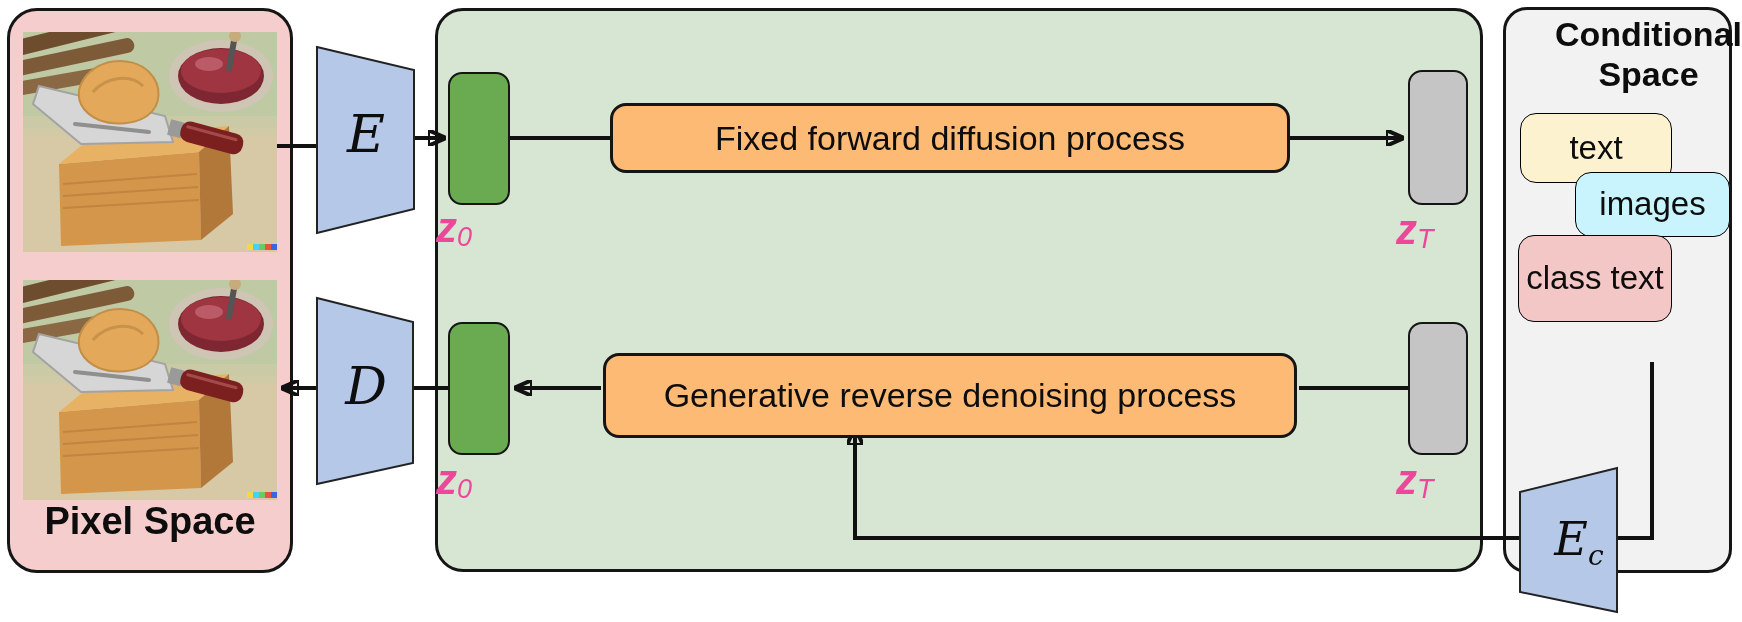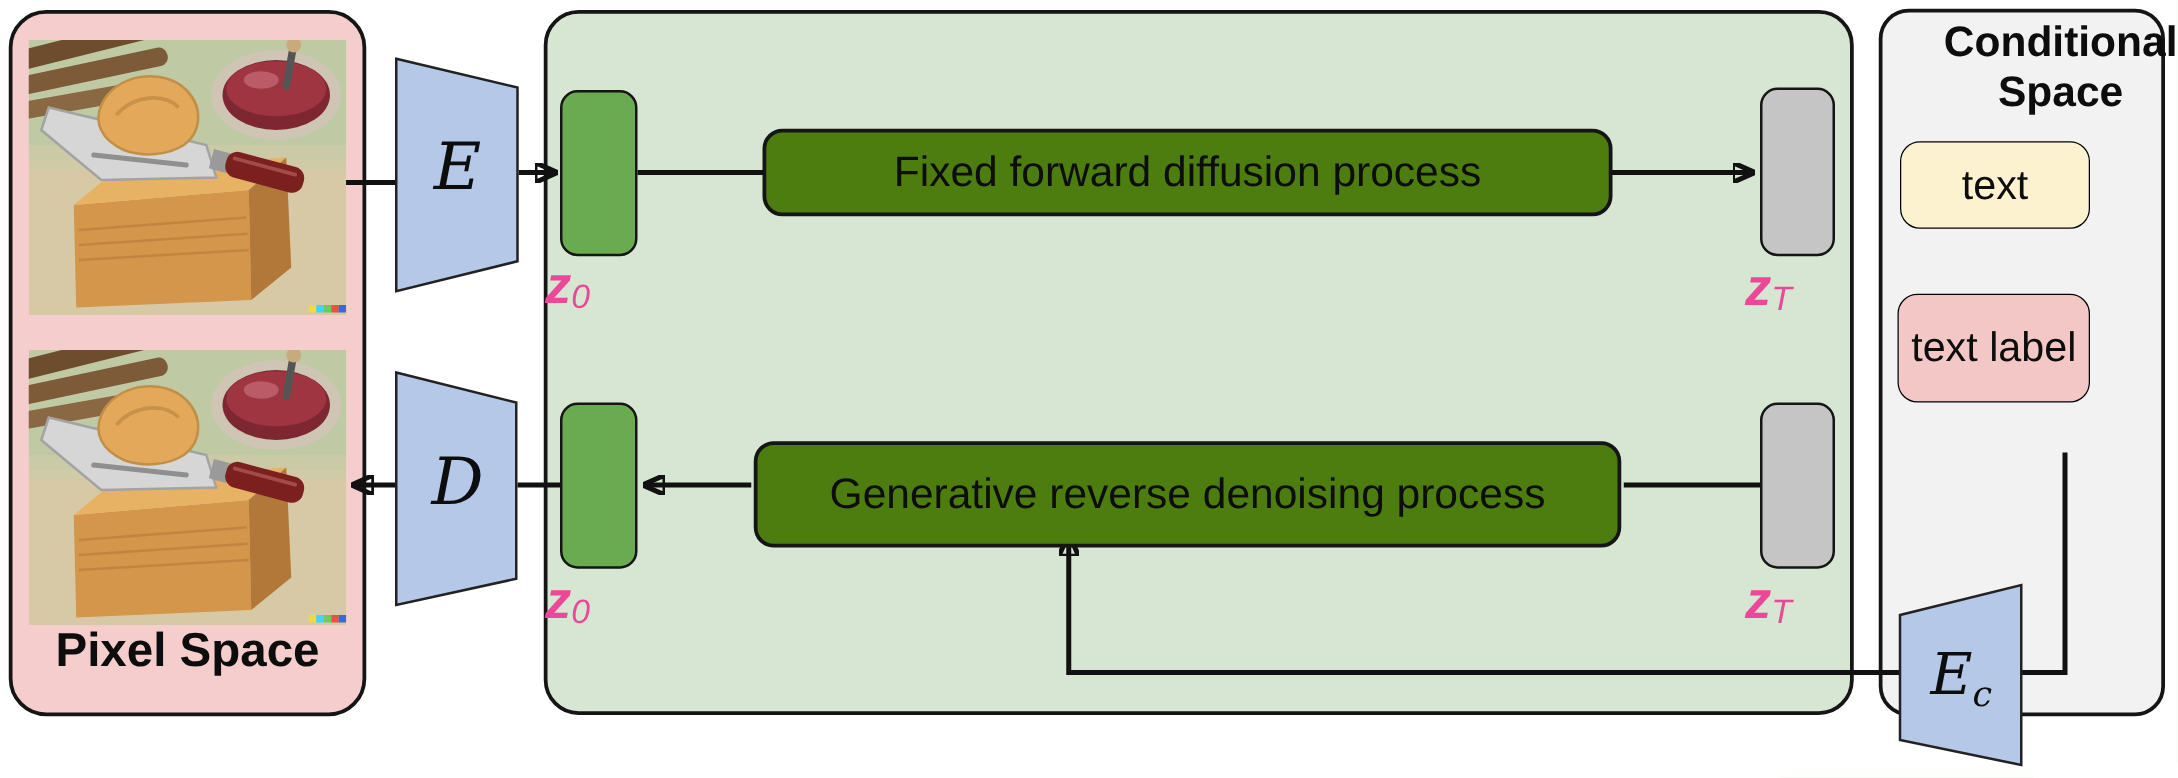--- a/index.html
+++ b/index.html
@@ -20,21 +20,21 @@
   .cond-title{left:1503px;top:14px;width:229px;font-size:34px;line-height:1.18;margin-left:31px;}
   .cond-title span{display:block;}
 
   
   .photo{position:absolute;left:23px;width:254px;height:220px;z-index:10;}
   .photo1{top:32px;} .photo2{top:280px;}
 
   
   .proc-box{
     position:absolute;box-sizing:border-box;border:3px solid #151515;border-radius:16px;
-    background:#4d7c0f;display:flex;align-items:center;justify-content:center;
+    background:#fdba74;display:flex;align-items:center;justify-content:center;
     font-size:34px;z-index:10;white-space:nowrap;color:#0d0d0d;
   }
   .fwd-box{left:610px;top:103px;width:680px;height:70px;}
   .rev-box{left:603px;top:353px;width:694px;height:85px;}
 
   .zrect{position:absolute;box-sizing:border-box;border:2.5px solid #151515;border-radius:14px;z-index:10;}
   .z-green{background:#6aaa50;}
   .z-gray{background:#c5c5c6;}
   .z0t{left:448px;top:72px;width:62px;height:133px;}
   .zTt{left:1408px;top:70px;width:60px;height:135px;}
@@ -198,21 +198,21 @@
   <div class="trap-label enc-label" style="left:316px;top:104px;width:100px;">E</div>
 
   <svg class="trap" style="left:316px;top:297px;" width="100" height="190">
     <polygon points="1,1 97,25 97,166 1,187"></polygon>
   </svg>
   <div class="trap-label dec-label" style="left:316px;top:356px;width:100px;">D</div>
 
   <svg class="trap" style="left:1519px;top:467px;" width="100" height="148">
     <polygon points="1,25 98,1 98,145 1,125"></polygon>
   </svg>
-  <div class="trap-label ec-label" style="left:1519px;top:512px;width:100px;">
+  <div class="trap-label ec-label" style="left:1519px;top:512px;width:100px;padding-left:10px;">
     <span>E</span><sub>c</sub>
   </div>
 
   <div class="proc-box fwd-box">Fixed forward diffusion process</div>
   <div class="proc-box rev-box">Generative reverse denoising process</div>
 
   <div class="zrect z-green z0t"></div>
   <div class="zrect z-gray  zTt"></div>
   <div class="zrect z-green z0b"></div>
   <div class="zrect z-gray  zTb"></div>
@@ -224,15 +224,16 @@
     <span class="zbase">z</span><sub>T</sub>
   </div>
   <div class="zlabel zl-z0b">
     <span class="zbase">z</span><sub>0</sub>
   </div>
   <div class="zlabel zl-zTb">
     <span class="zbase">z</span><sub>T</sub>
   </div>
 
   <div class="chip chip-text">text</div>
-  <div class="chip chip-class">text label</div>
+  <div class="chip chip-images">images</div>
+  <div class="chip chip-class">class text</div>
 
 </div>
 
 </body></html>

